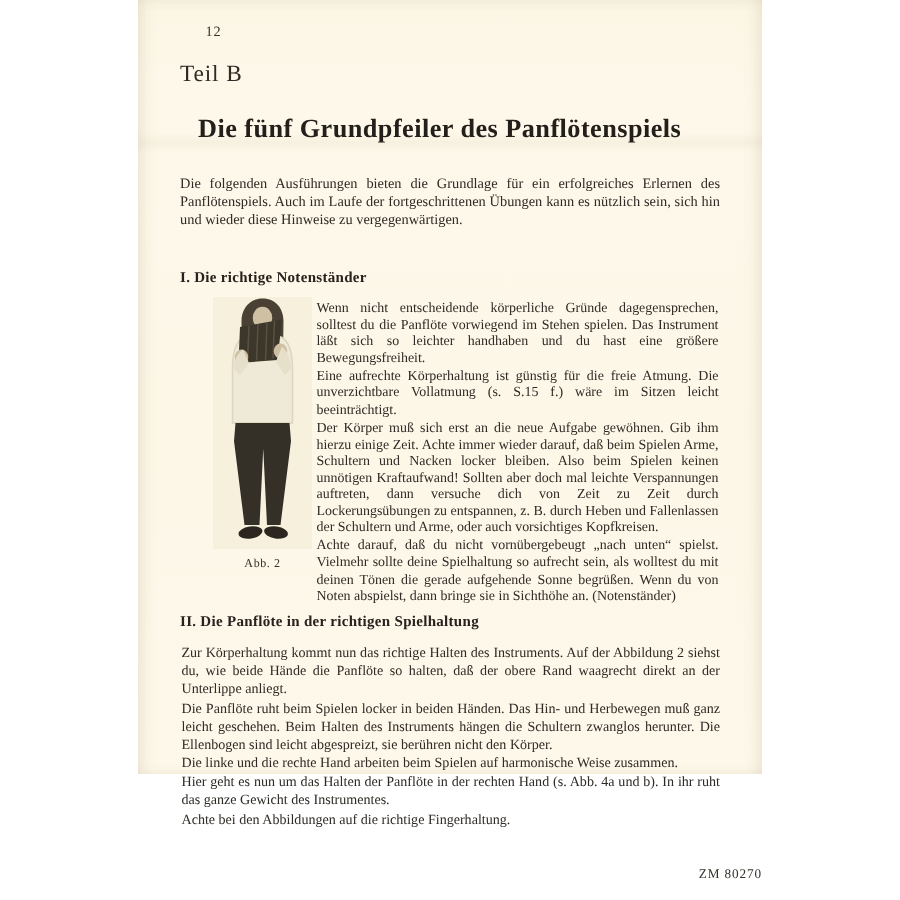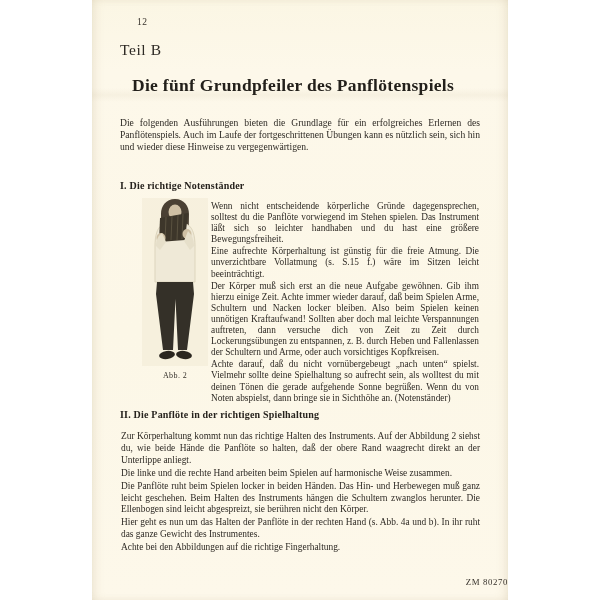--- a/index.html
+++ b/index.html
@@ -15,21 +15,21 @@
     position: relative;
     width: 600px;
     height: 600px;
     background: #ffffff;
   }
   .scan-page {
     position: absolute;
     left: 92px;
     top: 0;
     width: 416px;
-    height: 600px;
+    height: 516px;
     background: linear-gradient(180deg, #fbf6e4 0%, #fdf8ea 12%, #fcf7e7 55%, #fdf8ea 100%);
     box-shadow: inset 6px 0 12px -6px rgba(170,150,110,0.30),
                 inset -6px 0 12px -6px rgba(170,150,110,0.30);
     color: #2b2722;
   }
   .shade-band {
     position: absolute;
     left: 0;
     top: 88px;
     width: 100%;
@@ -191,21 +191,21 @@
       <p>Wenn nicht entscheidende körperliche Gründe dagegensprechen, solltest du die Panflöte vorwiegend im Stehen spielen. Das Instrument läßt sich so leichter handhaben und du hast eine größere Bewegungsfreiheit.</p>
       <p>Eine aufrechte Körperhaltung ist günstig für die freie Atmung. Die unverzichtbare Vollatmung (s. S.15 f.) wäre im Sitzen leicht beeinträchtigt.</p>
       <p>Der Körper muß sich erst an die neue Aufgabe gewöhnen. Gib ihm hierzu einige Zeit. Achte immer wieder darauf, daß beim Spielen Arme, Schultern und Nacken locker bleiben. Also beim Spielen keinen unnötigen Kraftaufwand! Sollten aber doch mal leichte Verspannungen auftreten, dann versuche dich von Zeit zu Zeit durch Lockerungsübungen zu entspannen, z. B. durch Heben und Fallenlassen der Schultern und Arme, oder auch vorsichtiges Kopfkreisen.</p>
       <p>Achte darauf, daß du nicht vornübergebeugt „nach unten“ spielst. Vielmehr sollte deine Spielhaltung so aufrecht sein, als wolltest du mit deinen Tönen die gerade aufgehende Sonne begrüßen. Wenn du von Noten abspielst, dann bringe sie in Sichthöhe an. (Notenständer)</p>
     </div>
 
     <h2 class="sec2-heading" style="margin:0;">II. Die Panflöte in der richtigen Spielhaltung</h2>
 
     <div class="sec2-text">
       <p>Zur Körperhaltung kommt nun das richtige Halten des Instruments. Auf der Abbildung 2 siehst du, wie beide Hände die Panflöte so halten, daß der obere Rand waagrecht direkt an der Unterlippe anliegt.</p>
+      <p>Die Panflöte ruht beim Spielen locker in beiden Händen. Das Hin- und Herbewegen muß ganz leicht geschehen. Beim Halten des Instruments hängen die Schultern zwanglos herunter. Die Ellenbogen sind leicht abgespreizt, sie berühren nicht den Körper.</p>
       <p>Die linke und die rechte Hand arbeiten beim Spielen auf harmonische Weise zusammen.</p>
-      <p>Die Panflöte ruht beim Spielen locker in beiden Händen. Das Hin- und Herbewegen muß ganz leicht geschehen. Beim Halten des Instruments hängen die Schultern zwanglos herunter. Die Ellenbogen sind leicht abgespreizt, sie berühren nicht den Körper.</p>
       <p>Hier geht es nun um das Halten der Panflöte in der rechten Hand (s. Abb. 4a und b). In ihr ruht das ganze Gewicht des Instrumentes.</p>
       <p>Achte bei den Abbildungen auf die richtige Fingerhaltung.</p>
     </div>
 
     <div class="footer-code">ZM 80270</div>
   </div>
 </div>
 
 </body></html>

